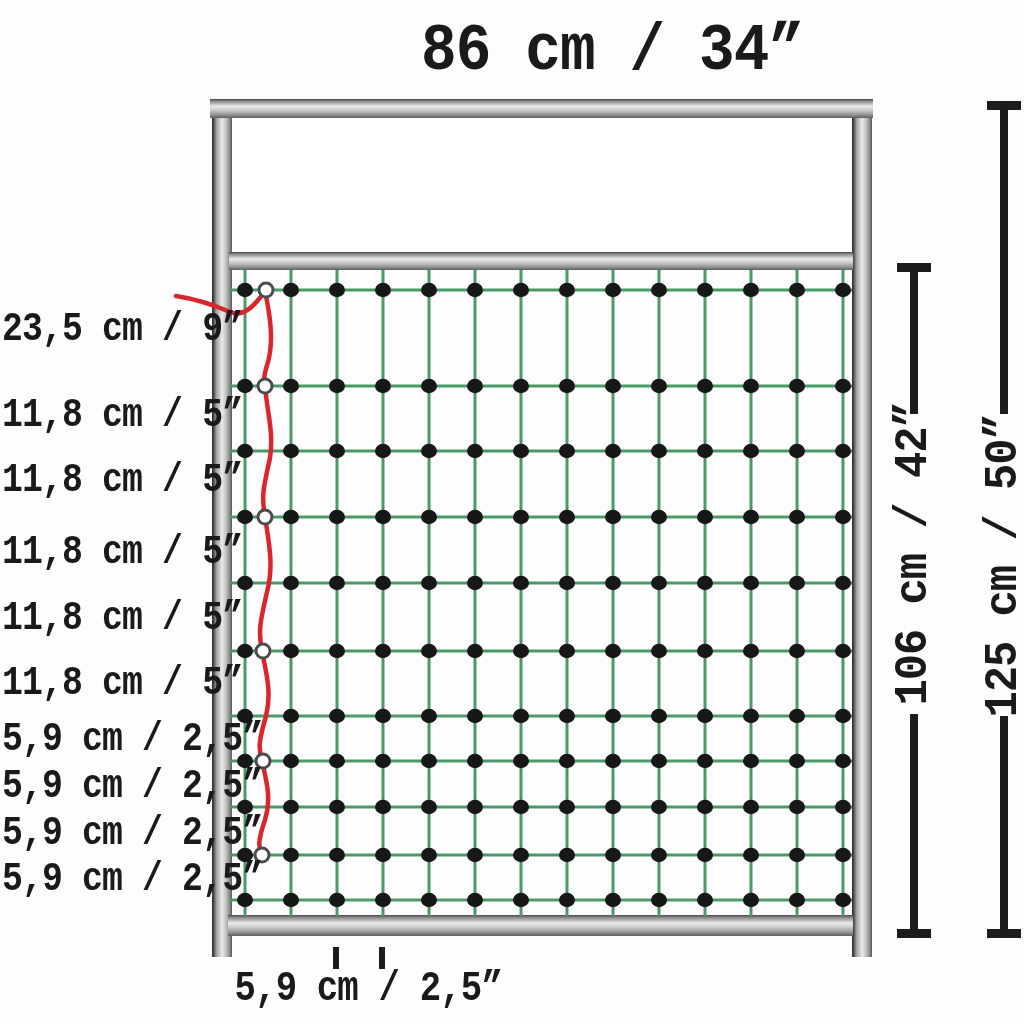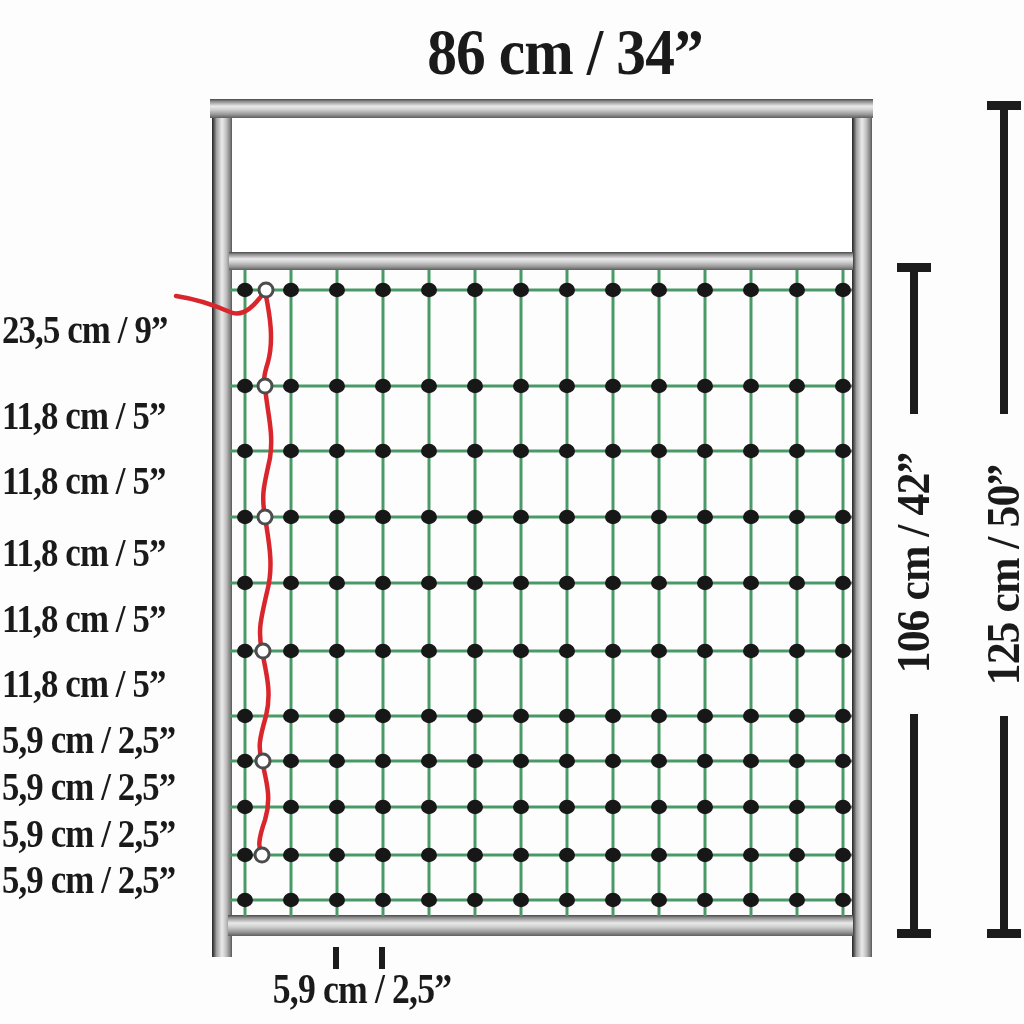--- a/index.html
+++ b/index.html
@@ -1,17 +1,17 @@
 <!DOCTYPE html>
 <html><head>
 <meta charset="utf-8">
 <style>
   html,body{margin:0;padding:0;background:#ffffff;}
   #canvas{position:relative;width:1024px;height:1024px;background:#fdfdfd;overflow:hidden;
-          font-family:Liberation Serif, serif;color:#1a1a1a;}
+          font-family:Liberation Mono, monospace;color:#1a1a1a;}
   #diagram-svg{position:absolute;left:0;top:0;}
   .lbl{position:absolute;font-weight:700;white-space:nowrap;color:#1a1a1a;}
   .title-lbl{left:405px;top:16px;width:320px;height:72px;line-height:72px;font-size:66px;
              text-align:center;transform:scaleX(0.9);transform-origin:center;letter-spacing:-1px;}
   .left-lbl{left:2px;height:42px;line-height:42px;font-size:40px;
             transform:scaleX(0.87);transform-origin:left center;letter-spacing:-1px;}
   .rot-lbl{width:300px;height:48px;line-height:48px;font-size:46px;text-align:center;
            letter-spacing:-1px;}
   .rot-inner{left:764px;top:539px;transform:rotate(-90deg) scaleX(0.95);}
   .rot-outer{left:854px;top:551px;transform:rotate(-90deg) scaleX(0.95);}

